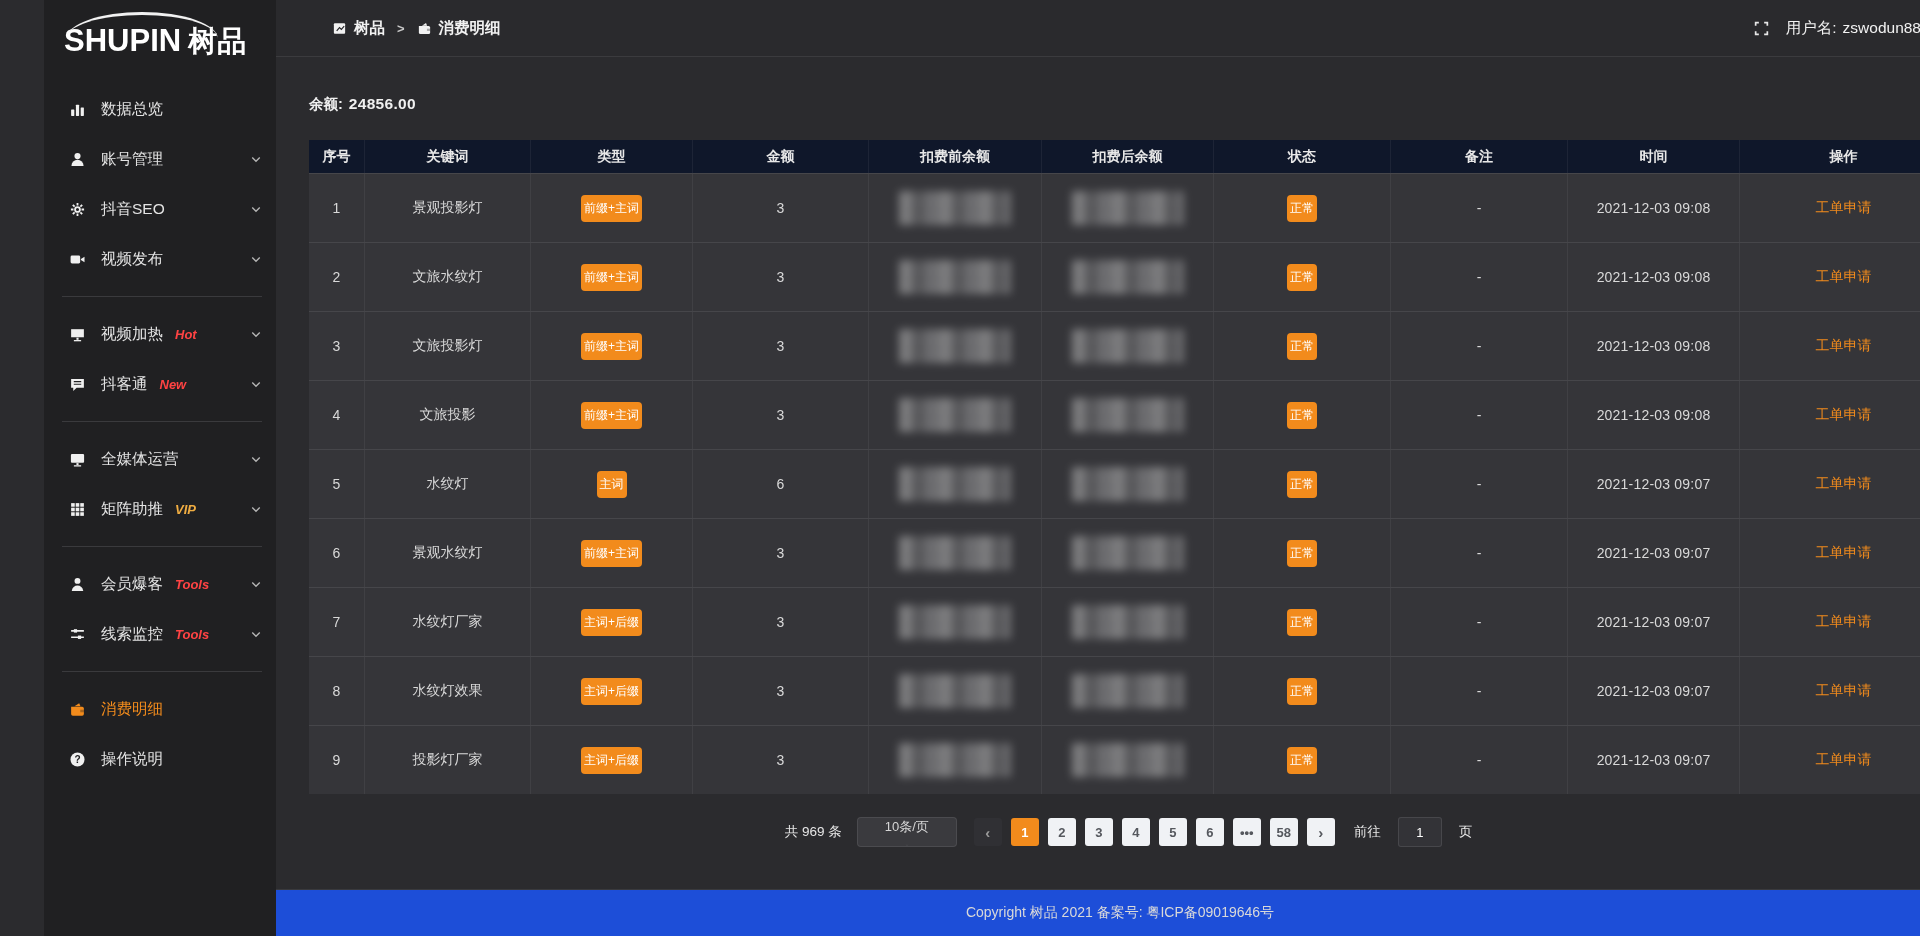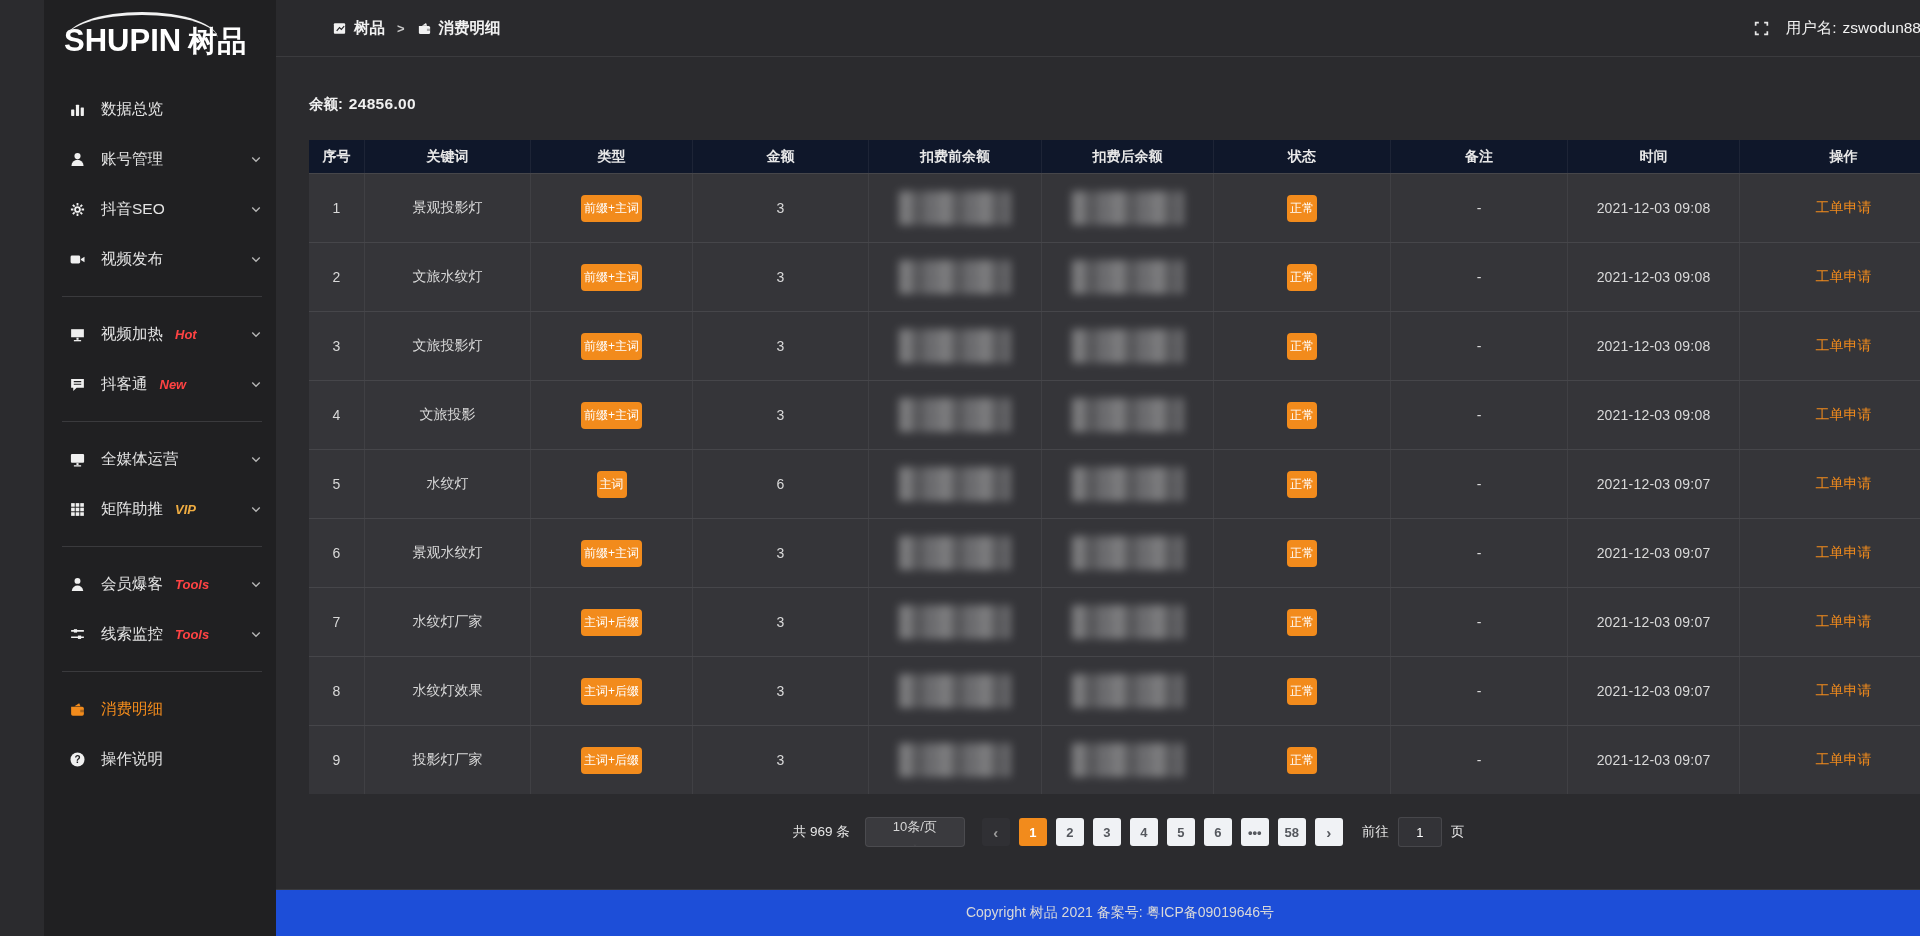--- a/index.html
+++ b/index.html
@@ -66,21 +66,21 @@
   .pagination { margin-top:23px; display:flex; align-items:center; justify-content:center; gap:9px; }
   .pg-total { font-size:13.5px; color:#e6e6e6; margin-right:6px; }
   .pg-size { width:100px; height:30px; background:#3a3a3e; border:1px solid rgba(255,255,255,.09); border-radius:4px;
              display:flex; align-items:center; justify-content:center; gap:8px; font-size:13px; color:#d6d6d6; cursor:pointer; margin-right:8px;flex-direction:column; }
   .pg-size svg { width:10px; height:10px; color:#9a9a9a; }
   .pg-btn { min-width:28px; height:28px; padding:0 5px; border-radius:3px; background:#f0f2f5; color:#55585e;
             display:flex; align-items:center; justify-content:center; font-size:13px; font-weight:bold; cursor:pointer; }
   .pg-btn.prev { background:#303034; color:#9a9a9a; font-size:15px; }
   .pg-btn.active { background:var(--accent); color:#fff; }
   .pg-btn.next { font-size:15px; }
-  .pg-goto { display:flex; align-items:center; gap:9px; margin-left:10px; font-size:13.5px; color:#e6e6e6; }
+  .pg-goto { display:flex; align-items:center; gap:17px; margin-left:10px; font-size:13.5px; color:#e6e6e6; }
   .pg-input { width:44px; height:30px; background:#333337; border:1px solid rgba(255,255,255,.1); border-radius:3px;
               color:#fff; text-align:center; font-size:13px; font-family:inherit; }
 
   
   .footer { height:47px; background:#1d4ed8; border-top:1px solid #3a3a3d;
             display:flex; align-items:center; justify-content:center; font-size:14px; color:#d9d9d9; }
 
   
   .scroll-track { position:absolute; right:1px; bottom:2px; width:13px; height:78px;
                   background:#2e2e31; border:1px solid #3e3e42; border-radius:2px; }

